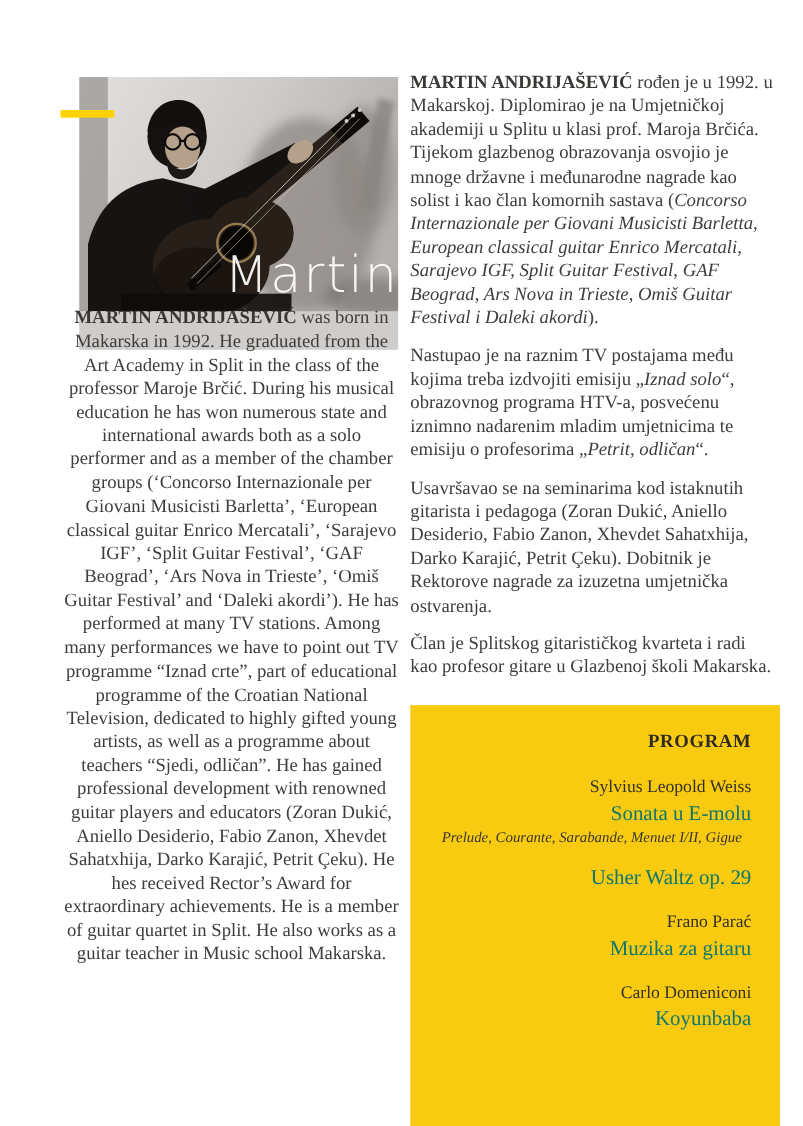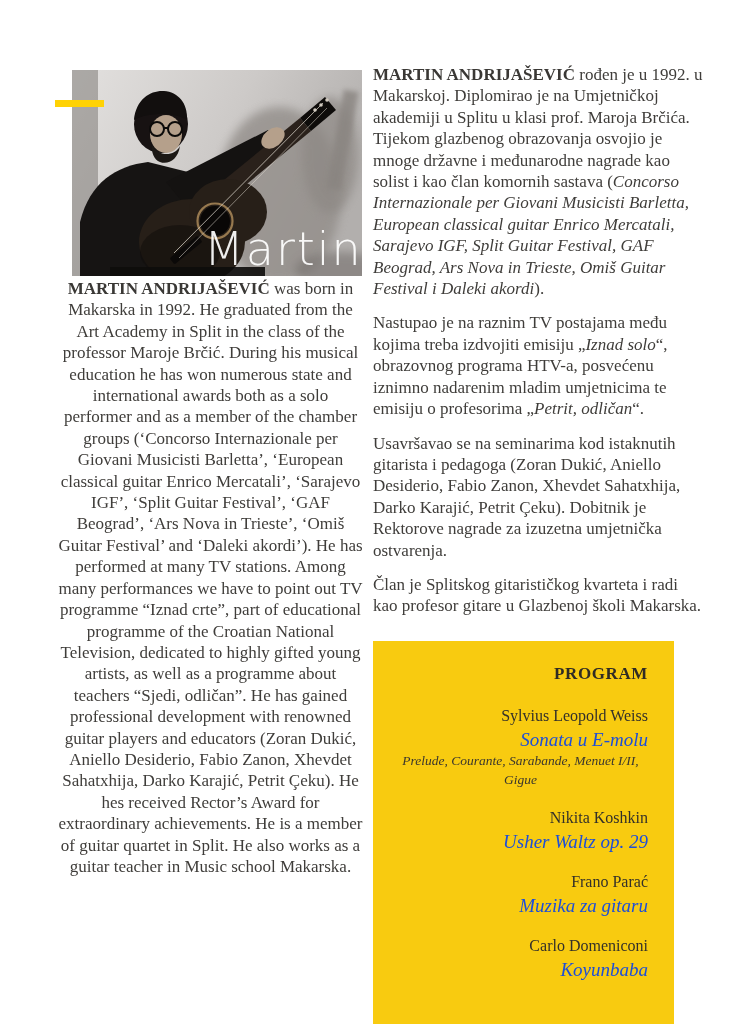--- a/index.html
+++ b/index.html
@@ -11,21 +11,21 @@
     overflow: hidden;
     font-family: "Liberation Serif", serif;
     color: #3f3d3a;
     margin: 0 auto;
   }
 
   
   .photo {
     position: absolute;
     left: 72px; top: 70px;
-    width: 290px; height: 206px;
+    width: 290px; height: 248px;
     overflow: hidden;
     background: #cfcdcb;
   }
   .photo svg { display: block; }
   .photo-caption {
     position: absolute;
     left: 132px; top: 156px;
     font-family: "DejaVu Sans", sans-serif;
     font-weight: 200;
     font-size: 46px;
@@ -60,45 +60,44 @@
   }
   .col-right p { margin: 12px 0 13px 0; }
   .col-left p { margin: 0; }
   .lead-name { font-weight: bold; color: #3a3835; }
   .it { font-style: italic; }
 
   
   .program-box {
     position: absolute;
     left: 373px; top: 641px;
-    width: 301px; height: 383px;
+    width: 336px; height: 383px;
     background: #f8cb10;
     box-sizing: border-box;
     padding: 23px 26px 0 20px;
     text-align: right;
     color: #35312a;
   }
   .program-title {
     font-weight: bold;
     font-size: 17px;
     letter-spacing: 0.6px;
     margin-bottom: 20px;
     color: #302c24;
   }
   .program-entry { margin-bottom: 17px; }
   .composer {
     font-size: 16px;
     line-height: 24px;
     color: #33302a;
   }
   .piece {
-    font-style: italic;
     font-size: 19px;
     line-height: 23px;
-    color: #1d4ed8;
+    color: #0f766e;
   }
   .movements {
     font-style: italic;
     font-size: 13.5px;
     line-height: 19px;
     color: #3a362e;
     text-align: center;
   }
 </style>
 </head>
@@ -180,21 +179,20 @@
   <div class="program-box">
     <div class="program-title">PROGRAM</div>
 
     <div class="program-entry">
       <div class="composer">Sylvius Leopold Weiss</div>
       <div class="piece">Sonata u E-molu</div>
       <div class="movements">Prelude, Courante, Sarabande, Menuet I/II, Gigue</div>
     </div>
 
     <div class="program-entry">
-      <div class="composer">Nikita Koshkin</div>
       <div class="piece">Usher Waltz op. 29</div>
     </div>
 
     <div class="program-entry">
       <div class="composer">Frano Parać</div>
       <div class="piece">Muzika za gitaru</div>
     </div>
 
     <div class="program-entry">
       <div class="composer">Carlo Domeniconi</div>

